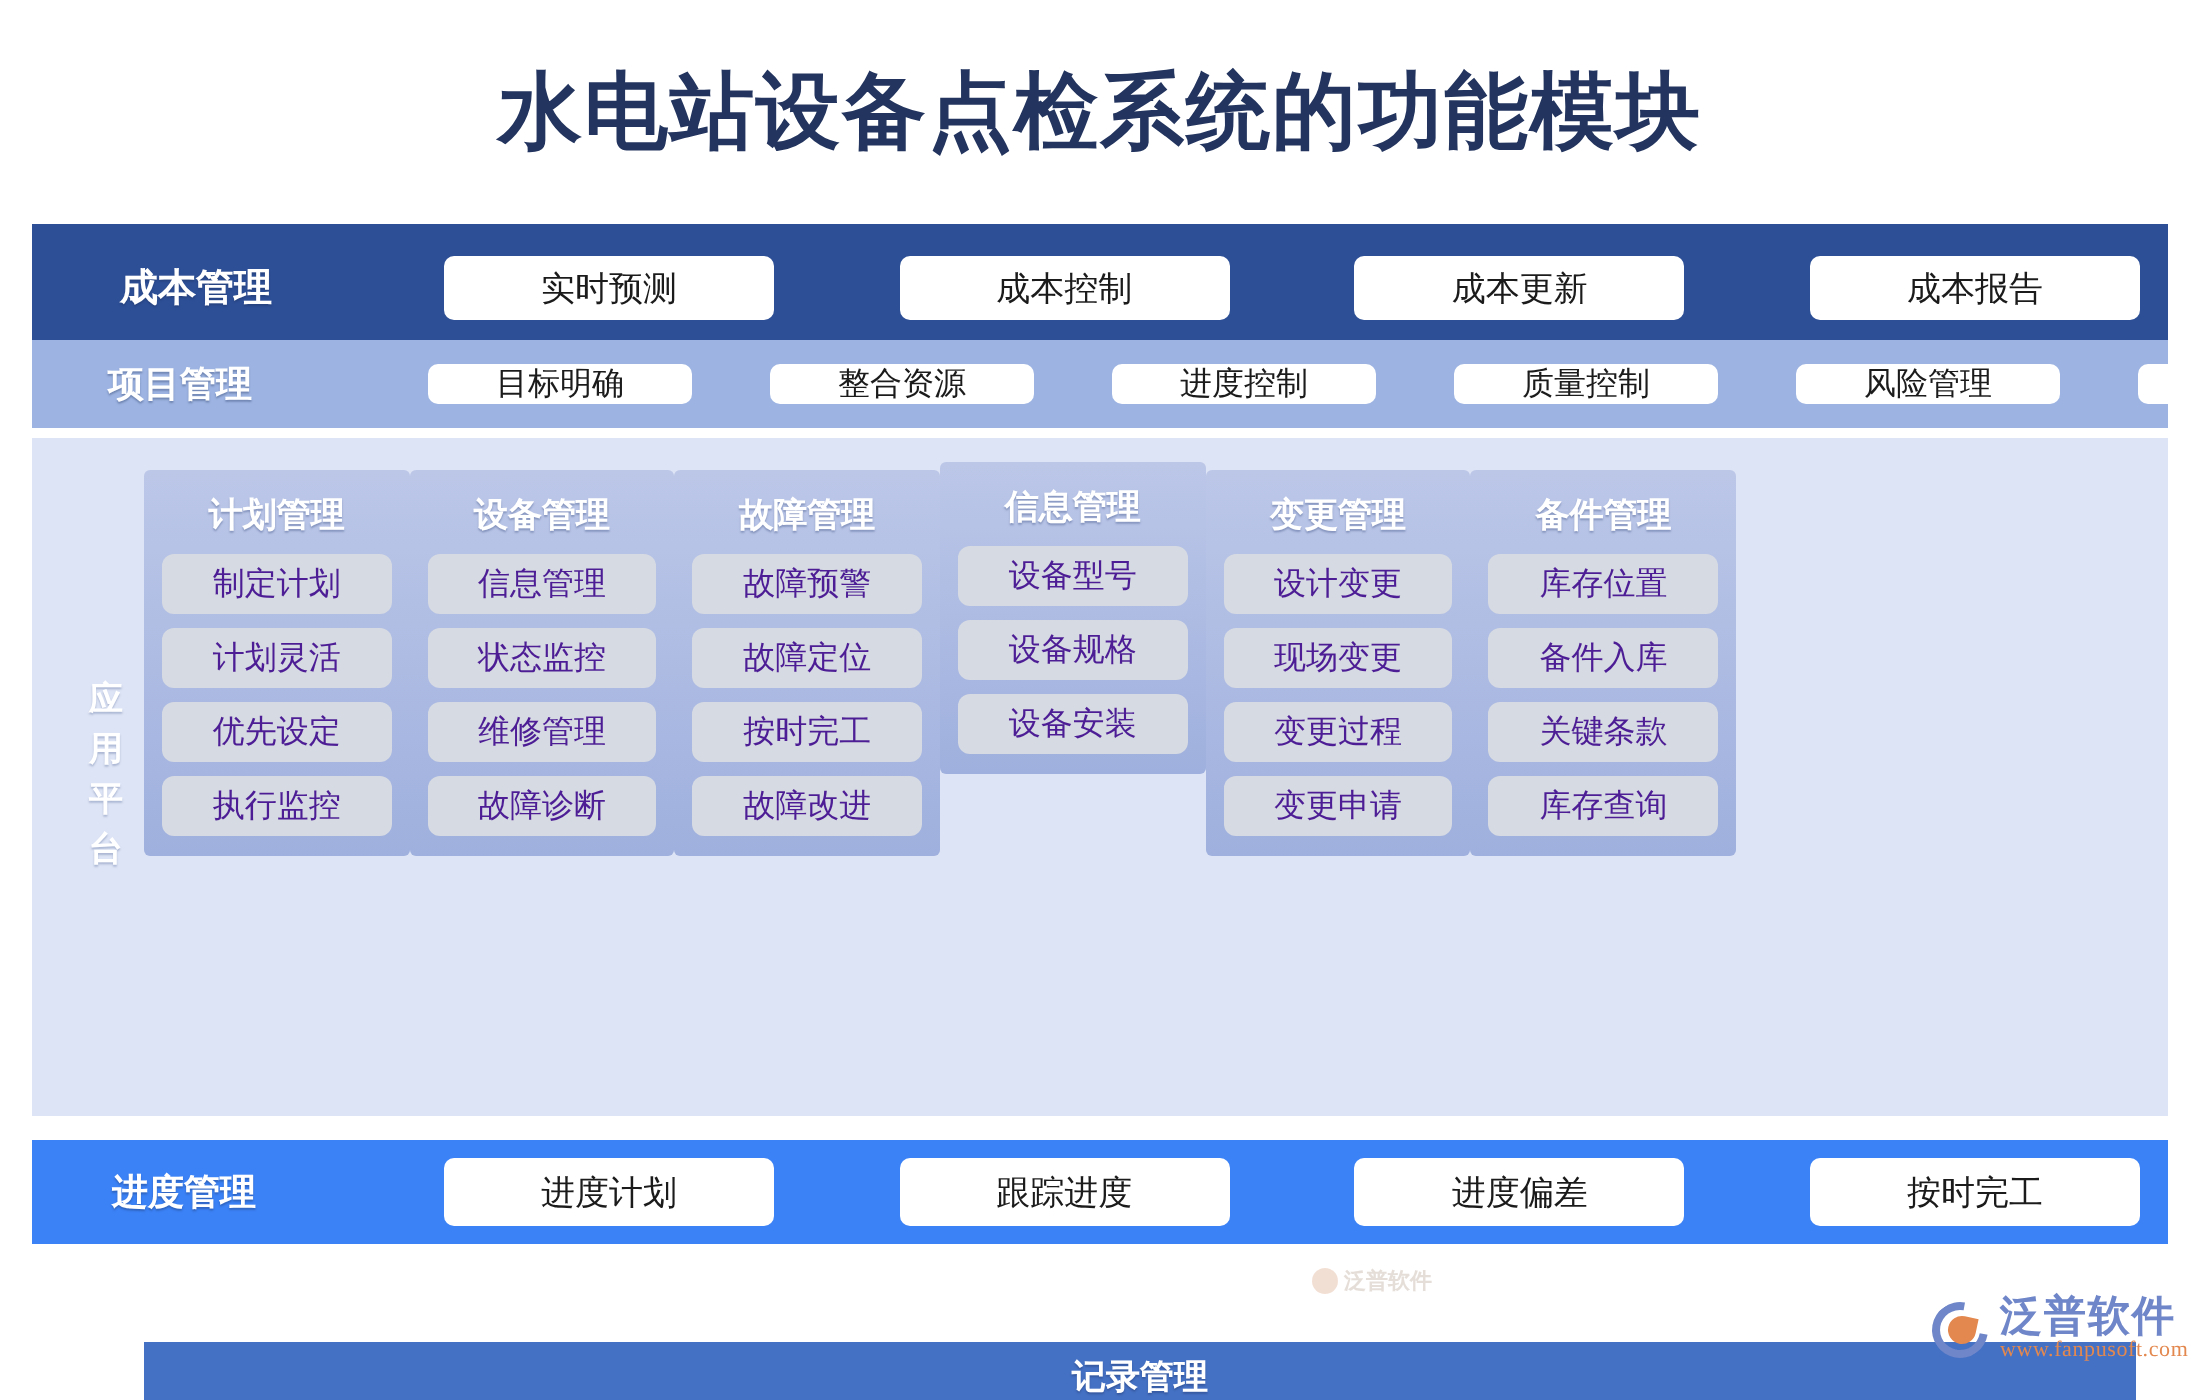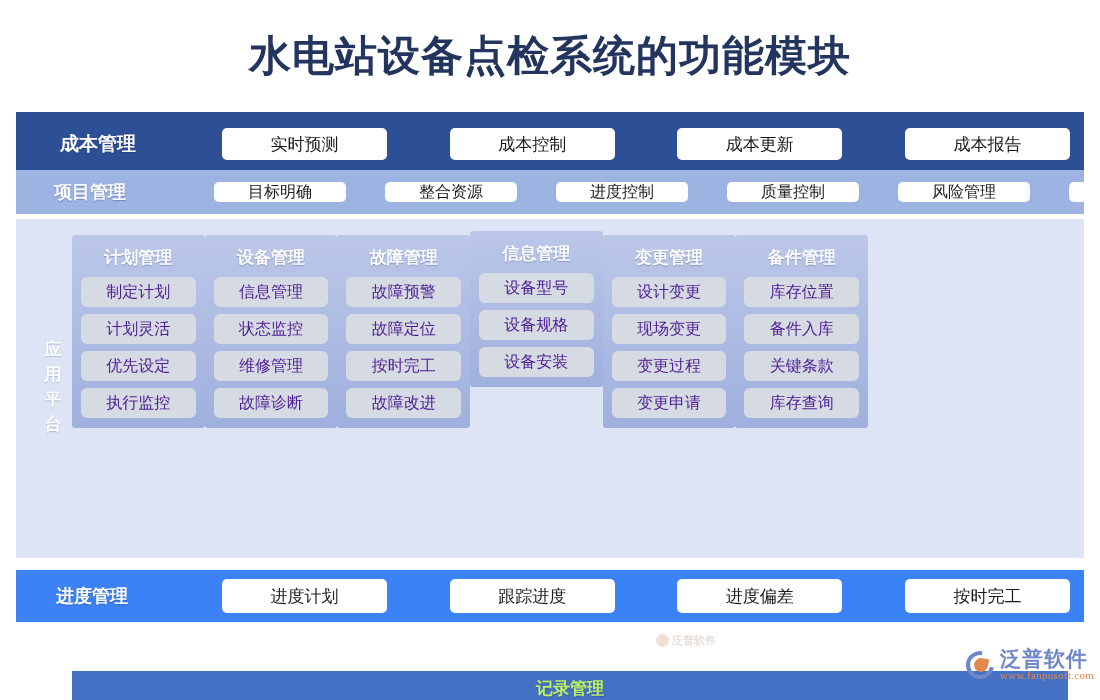--- a/index.html
+++ b/index.html
@@ -87,21 +87,21 @@
     height:30px;margin-bottom:7px;
     display:flex;align-items:center;justify-content:center;
   }
   .col-item:last-child{margin-bottom:0;}
   
   #record-band{
     position:absolute;left:56px;top:452px;width:996px;height:74px;
     background:#4571c4;box-sizing:border-box;
   }
   #record-title{
-    color:#bef264;font-size:17px;font-weight:bold;text-align:center;
+    color:#ffffff;font-size:17px;font-weight:bold;text-align:center;
     padding-top:6px;
     text-shadow:0 1px 1px rgba(25,45,95,.35);
   }
   
   #schedule-band{
     top:570px;height:52px;background:#3b82f6;padding:0 14px;
   }
   #schedule-band .band-label{font-size:18px;width:120px;text-align:left;padding-left:26px;}
   #schedule-band .pill{height:34px;font-size:17px;flex:0 0 165px;}
   #schedule-band .pill-row{gap:12px;padding-left:18px;}

